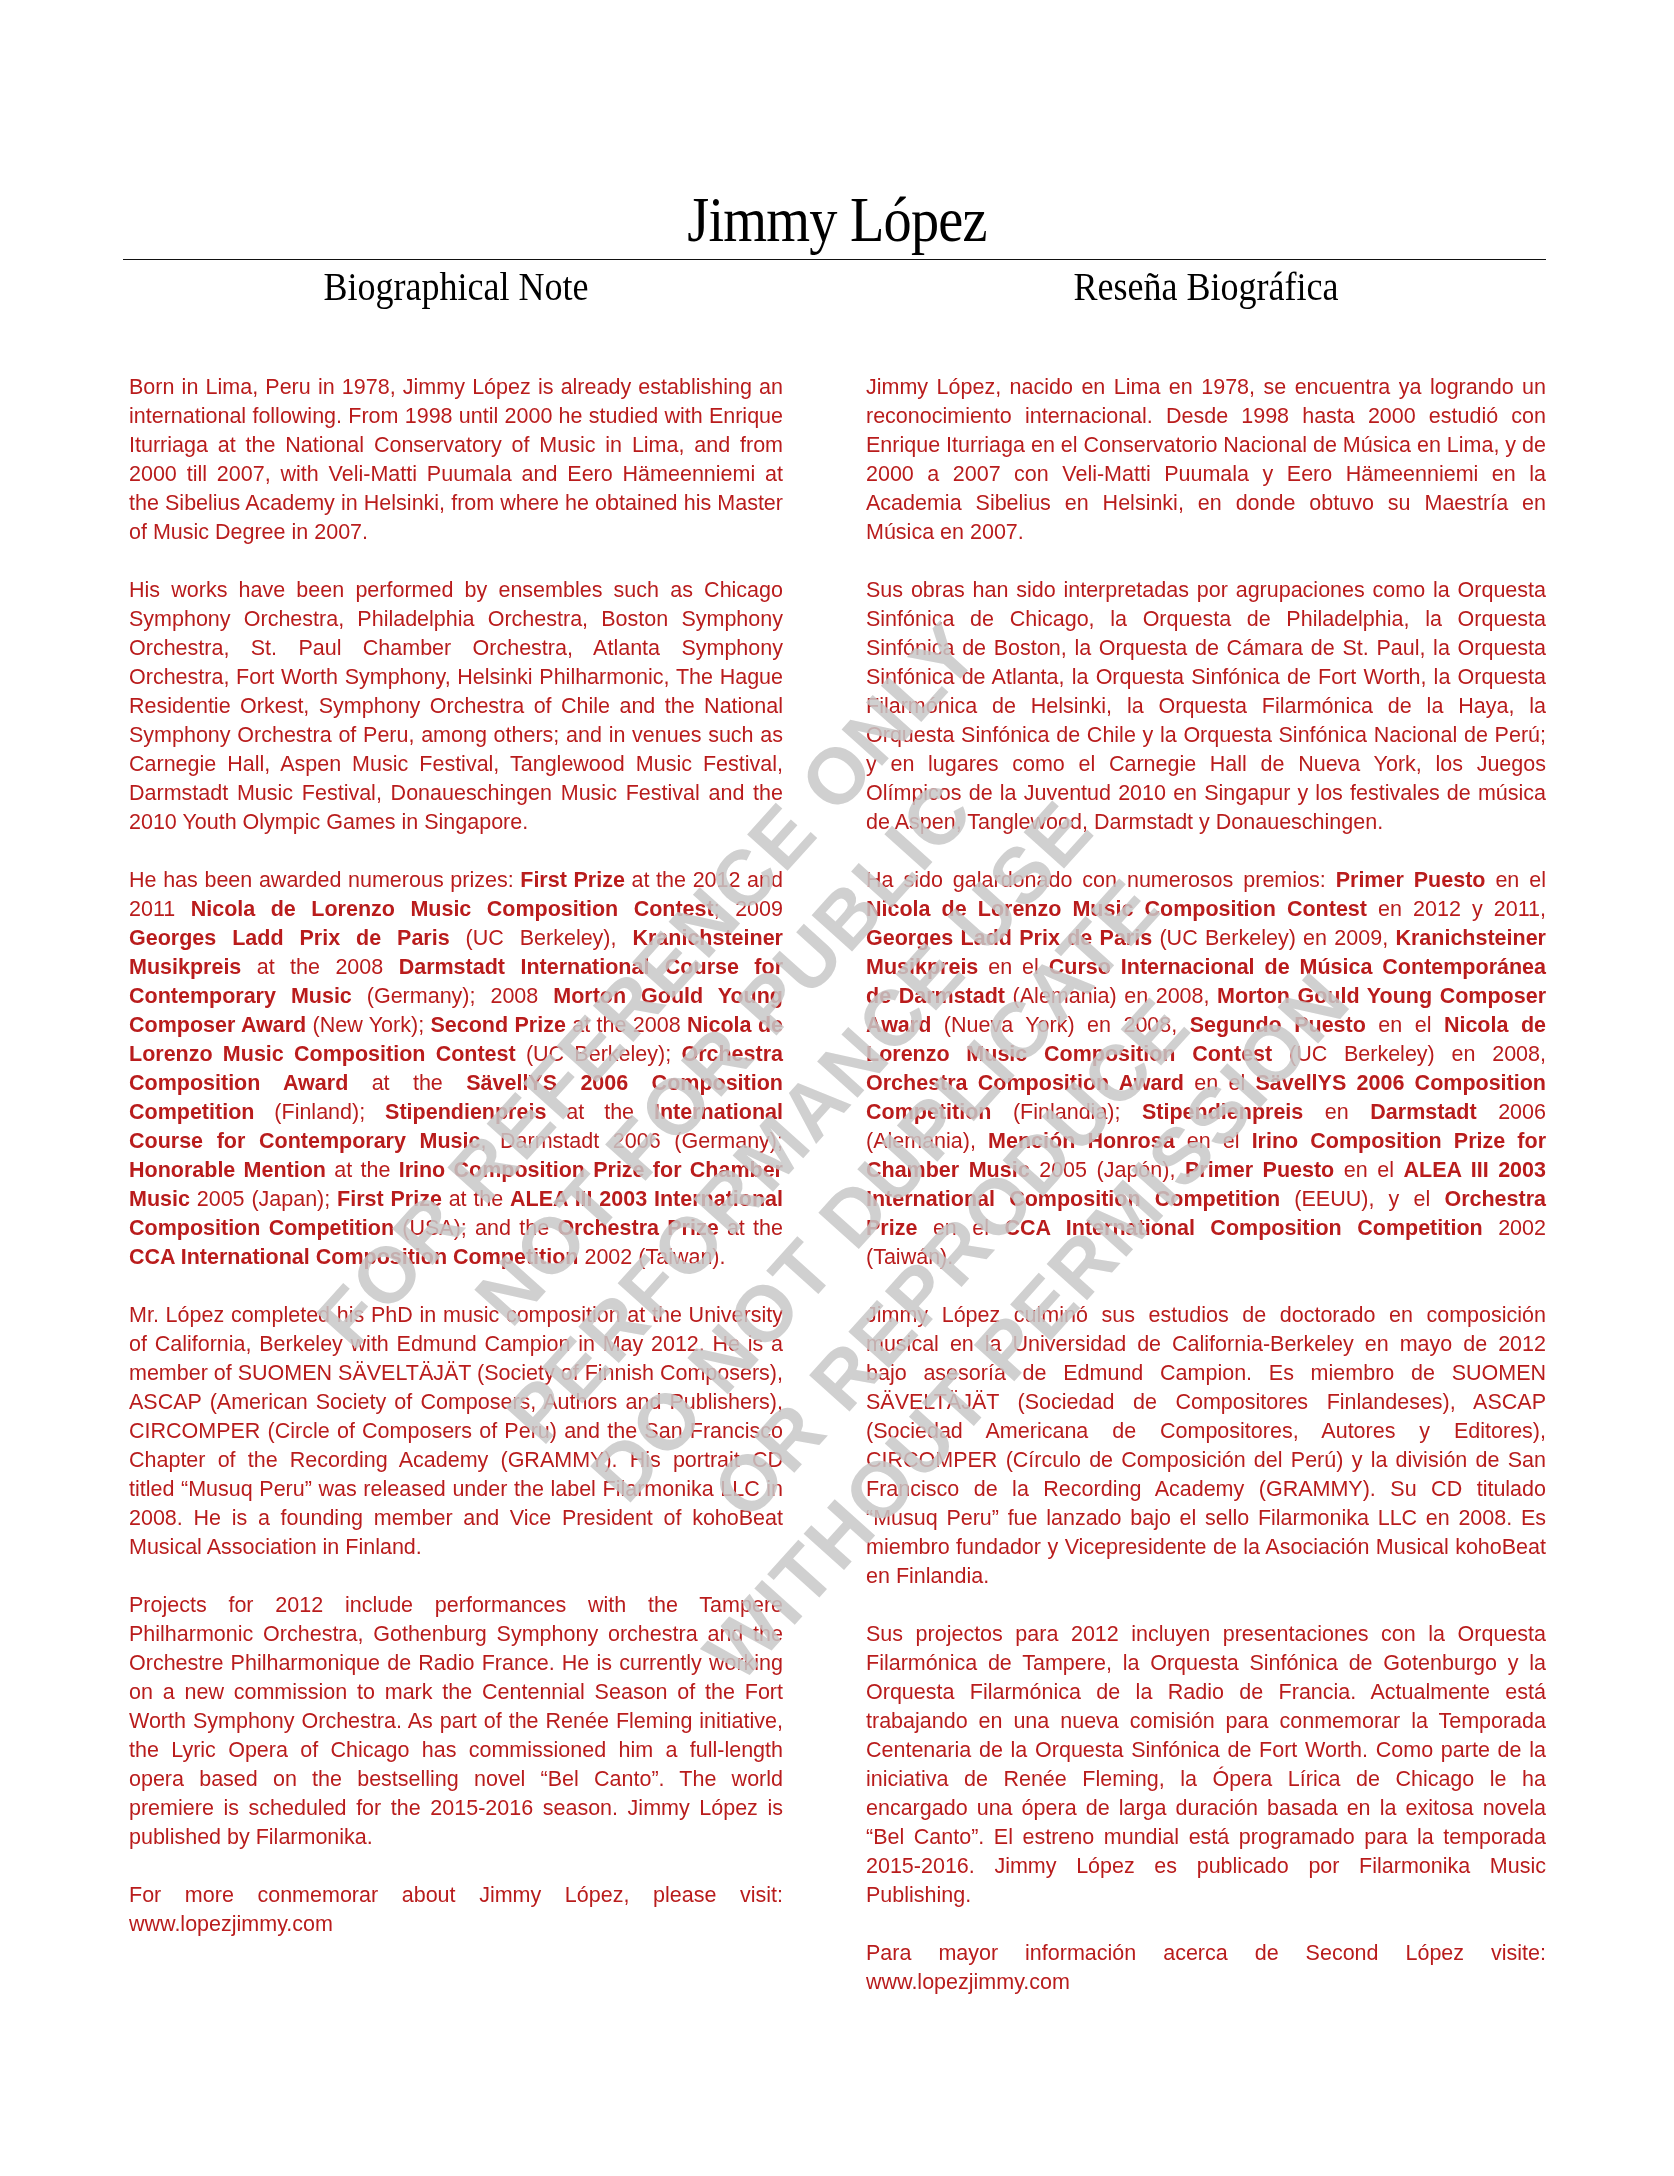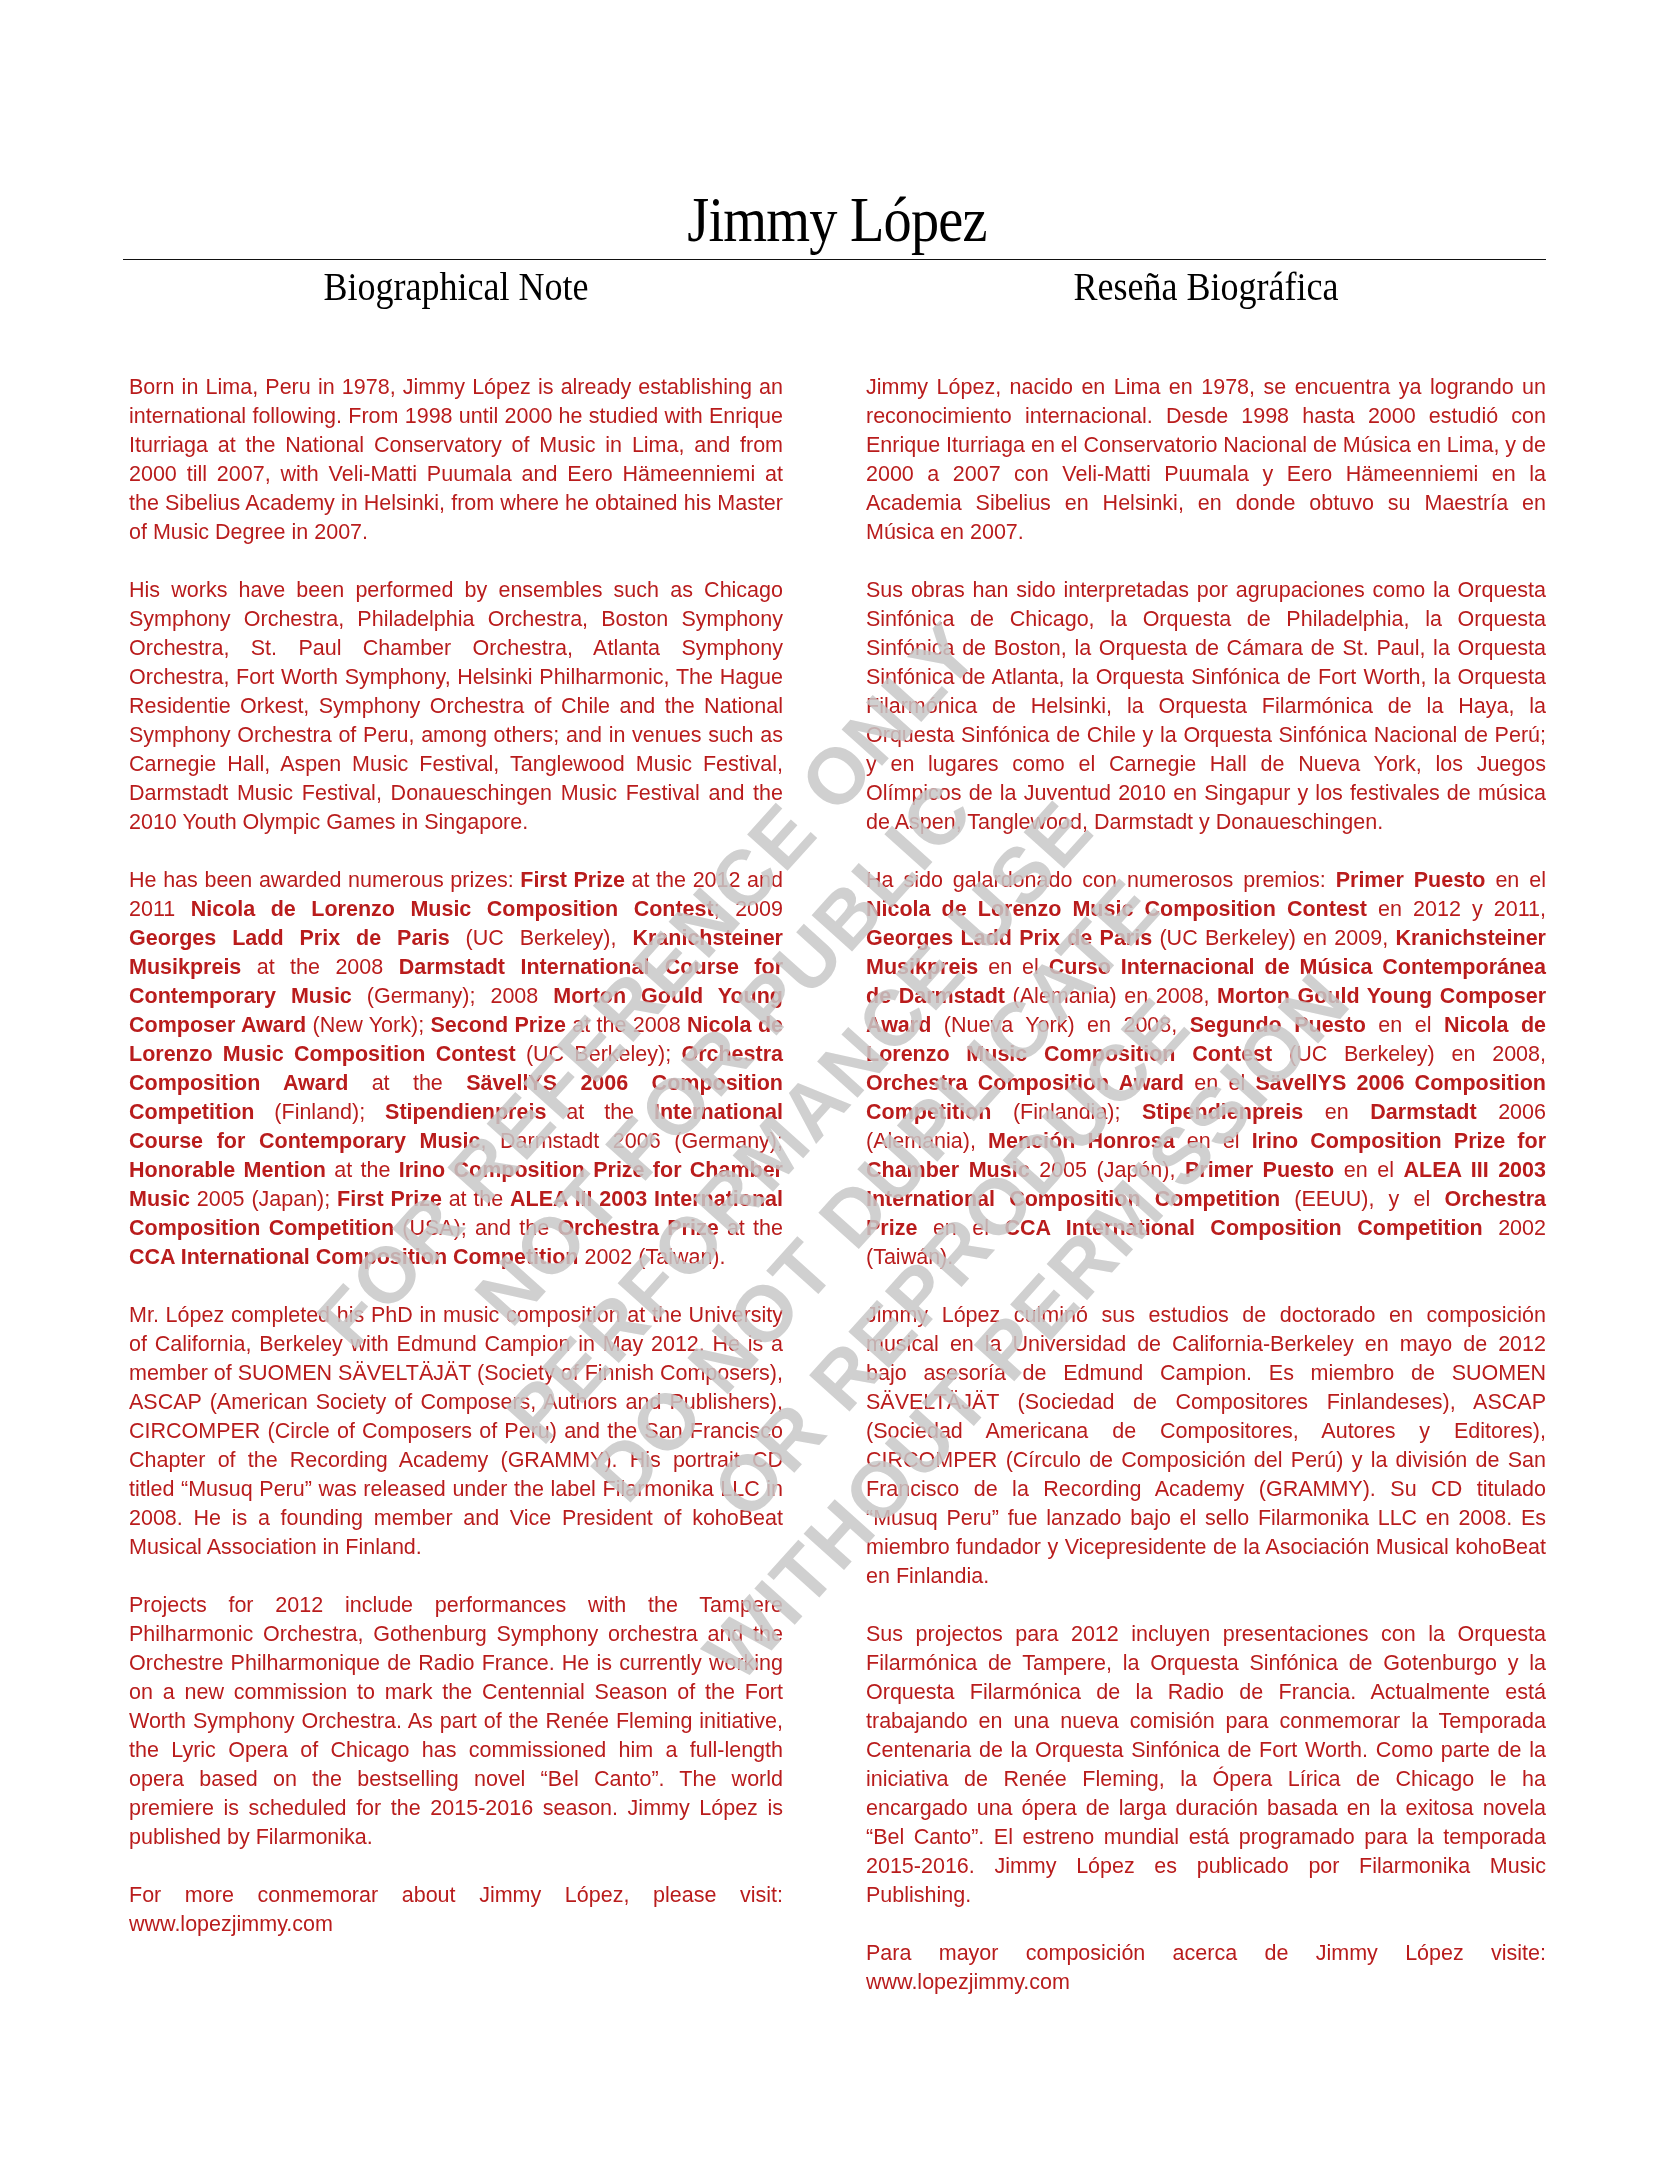--- a/index.html
+++ b/index.html
@@ -120,21 +120,21 @@
     </p>
   </div>
 
   <div class="column right">
     <p><span>Jimmy López, nacido en Lima en 1978, se encuentra ya logrando un reconocimiento internacional. Desde 1998 hasta 2000 estudió con Enrique Iturriaga en el Conservatorio Nacional de Música en Lima, y de 2000 a 2007 con Veli-Matti Puumala y Eero Hämeenniemi en la Academia Sibelius en Helsinki, en donde obtuvo su Maestría en Música en 2007.</span></p>
     <p><span>Sus obras han sido interpretadas por agrupaciones como la Orquesta Sinfónica de Chicago, la Orquesta de Philadelphia, la Orquesta Sinfónica de Boston, la Orquesta de Cámara de St. Paul, la Orquesta Sinfónica de Atlanta, la Orquesta Sinfónica de Fort Worth, la Orquesta Filarmónica de Helsinki, la Orquesta Filarmónica de la Haya, la Orquesta Sinfónica de Chile y la Orquesta Sinfónica Nacional de Perú; y en lugares como el Carnegie Hall de Nueva York, los Juegos Olímpicos de la Juventud 2010 en Singapur y los festivales de música de Aspen, Tanglewood, Darmstadt y Donaueschingen.</span></p>
     <p><span>Ha sido galardonado con numerosos premios:  </span><b>Primer Puesto</b><span> en el </span><b>Nicola de Lorenzo Music Composition Contest</b><span> en 2012 y 2011, </span><b>Georges Ladd Prix de Paris</b><span> (UC Berkeley) en 2009, </span><b>Kranichsteiner Musikpreis</b><span> en el </span><b>Curso Internacional de Música Contemporánea de Darmstadt</b><span> (Alemania) en 2008, </span><b>Morton Gould Young Composer Award</b><span> (Nueva York) en 2008, </span><b>Segundo Puesto</b><span> en el </span><b>Nicola de Lorenzo Music Composition Contest</b><span> (UC Berkeley) en 2008, </span><b>Orchestra Composition Award</b><span> en el </span><b>SävellYS 2006 Composition Competition</b><span> (Finlandia); </span><b>Stipendienpreis</b><span> en </span><b>Darmstadt</b><span> 2006 (Alemania), </span><b>Mención Honrosa</b><span> en el </span><b>Irino Composition Prize for Chamber Music</b><span> 2005 (Japón), </span><b>Primer Puesto</b><span> en el </span><b>ALEA III 2003 International Composition Competition</b><span> (EEUU), y el </span><b>Orchestra Prize</b><span> en el </span><b>CCA International Composition Competition</b><span> 2002 (Taiwán).</span></p>
     <p><span>Jimmy López culminó sus estudios de doctorado en composición musical en la Universidad de California-Berkeley en mayo de 2012 bajo asesoría de  Edmund Campion. Es miembro de SUOMEN SÄVELTÄJÄT (Sociedad de Compositores Finlandeses), ASCAP (Sociedad Americana de Compositores, Autores y Editores), CIRCOMPER (Círculo de Composición del Perú) y la división de San Francisco de la Recording Academy (GRAMMY). Su CD titulado “Musuq Peru” fue lanzado bajo el sello  Filarmonika LLC en 2008. Es miembro fundador y Vicepresidente de la Asociación Musical kohoBeat en Finlandia.</span></p>
     <p><span>Sus projectos para 2012 incluyen presentaciones con la Orquesta Filarmónica de Tampere, la Orquesta Sinfónica de Gotenburgo y la Orquesta Filarmónica de la Radio de Francia. Actualmente está trabajando en una nueva comisión para conmemorar la Temporada Centenaria de la Orquesta Sinfónica de Fort Worth. Como parte de la iniciativa de Renée Fleming, la Ópera Lírica de Chicago le ha encargado una ópera de larga duración basada en la exitosa novela “Bel Canto”. El estreno mundial está programado para la temporada 2015-2016. Jimmy López es publicado por Filarmonika Music Publishing.</span></p>
     <p>
-      <span style="display:block; text-align: justify; text-align-last: justify;">Para mayor composición acerca de Jimmy López visite:</span>
+      <span style="display:block; text-align: justify; text-align-last: justify;">Para mayor información acerca de Second López visite:</span>
       <span style="display:block;">www.lopezjimmy.com</span>
     </p>
   </div>
 
   <div class="watermark">
     <div class="wm-block" style="color: rgb(200, 200, 200); opacity: 0.85;">
       <span class="wm-line">FOR REFERENCE ONLY</span>
       <span class="wm-line">NOT FOR PUBLIC</span>
       <span class="wm-line">PERFORMANCE USE</span>
       <span class="wm-line">DO NOT DUPLICATE</span>

